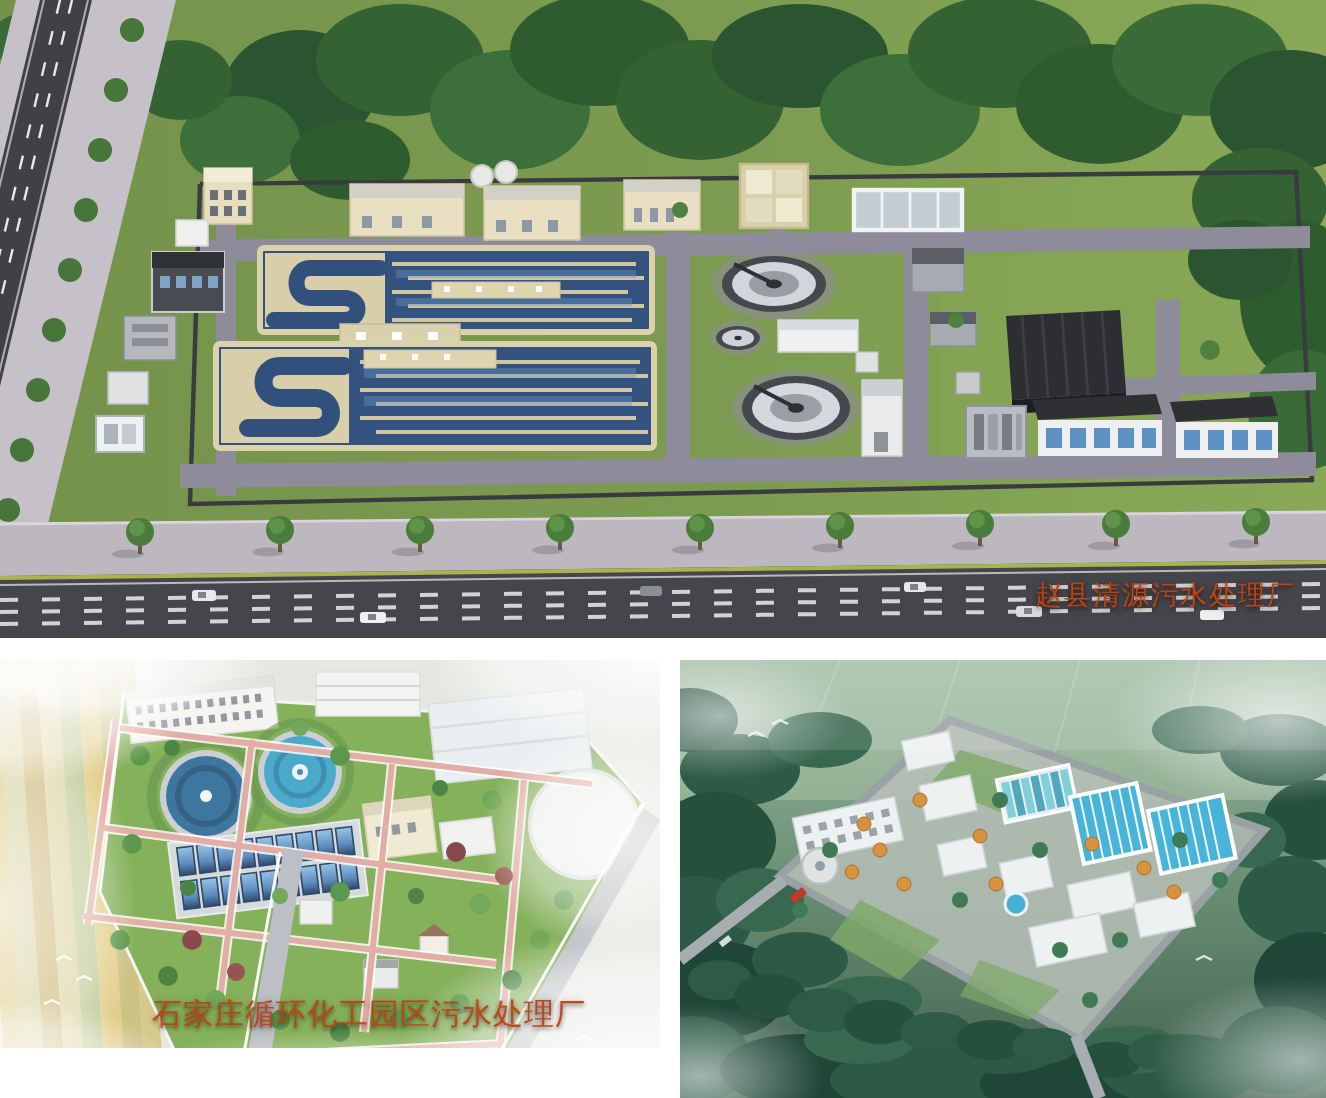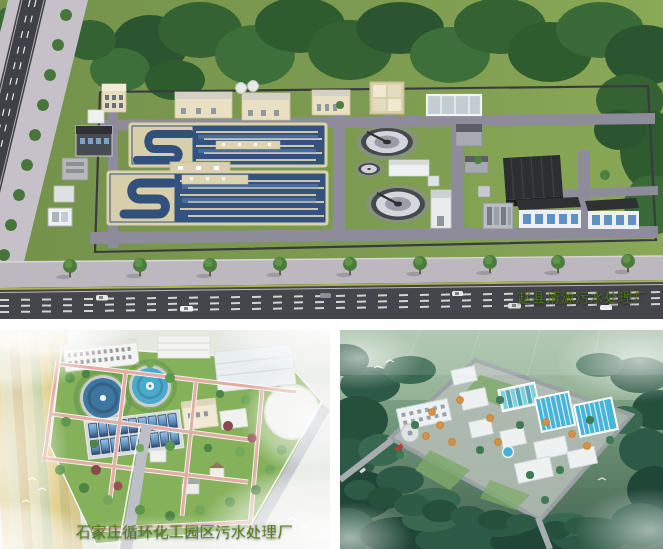--- a/index.html
+++ b/index.html
@@ -1,23 +1,23 @@
 <!DOCTYPE html>
 <html><head>
 <meta charset="utf-8">
 <style>
   html,body{margin:0;padding:0;background:#ffffff;}
   body{font-family:"DejaVu Sans","Liberation Sans",sans-serif;}
   .collage{position:relative;width:663px;height:549px;background:#ffffff;overflow:hidden;}
   .panel{position:absolute;margin:0;padding:0;overflow:hidden;background:#dfe3da;}
   .panel svg{display:block;}
   .panel-top{left:0;top:0;width:663px;height:319px;}
-  .panel-bl{left:0;top:330px;width:330px;height:219px;}
+  .panel-bl{left:0;top:330px;width:330px;height:194px;}
   .panel-br{left:340px;top:330px;width:323px;height:219px;}
-  .cap{position:absolute;color:#4d7c0f;white-space:nowrap;
+  .cap{position:absolute;color:#c2410c;white-space:nowrap;
        text-shadow:0 1px 2px rgba(0,0,0,.55), 0 0 6px rgba(0,0,0,.25);}
   .cap-top{right:15px;bottom:12px;font-size:13.5px;letter-spacing:1px;}
   .cap-bl{left:76px;bottom:7px;font-size:15px;letter-spacing:.5px;opacity:.96;}
   .cap-br{right:13px;bottom:9px;font-size:15.5px;font-weight:bold;letter-spacing:1px;}
 </style>
 </head>
 <body>
 
 <div class="collage">
 

